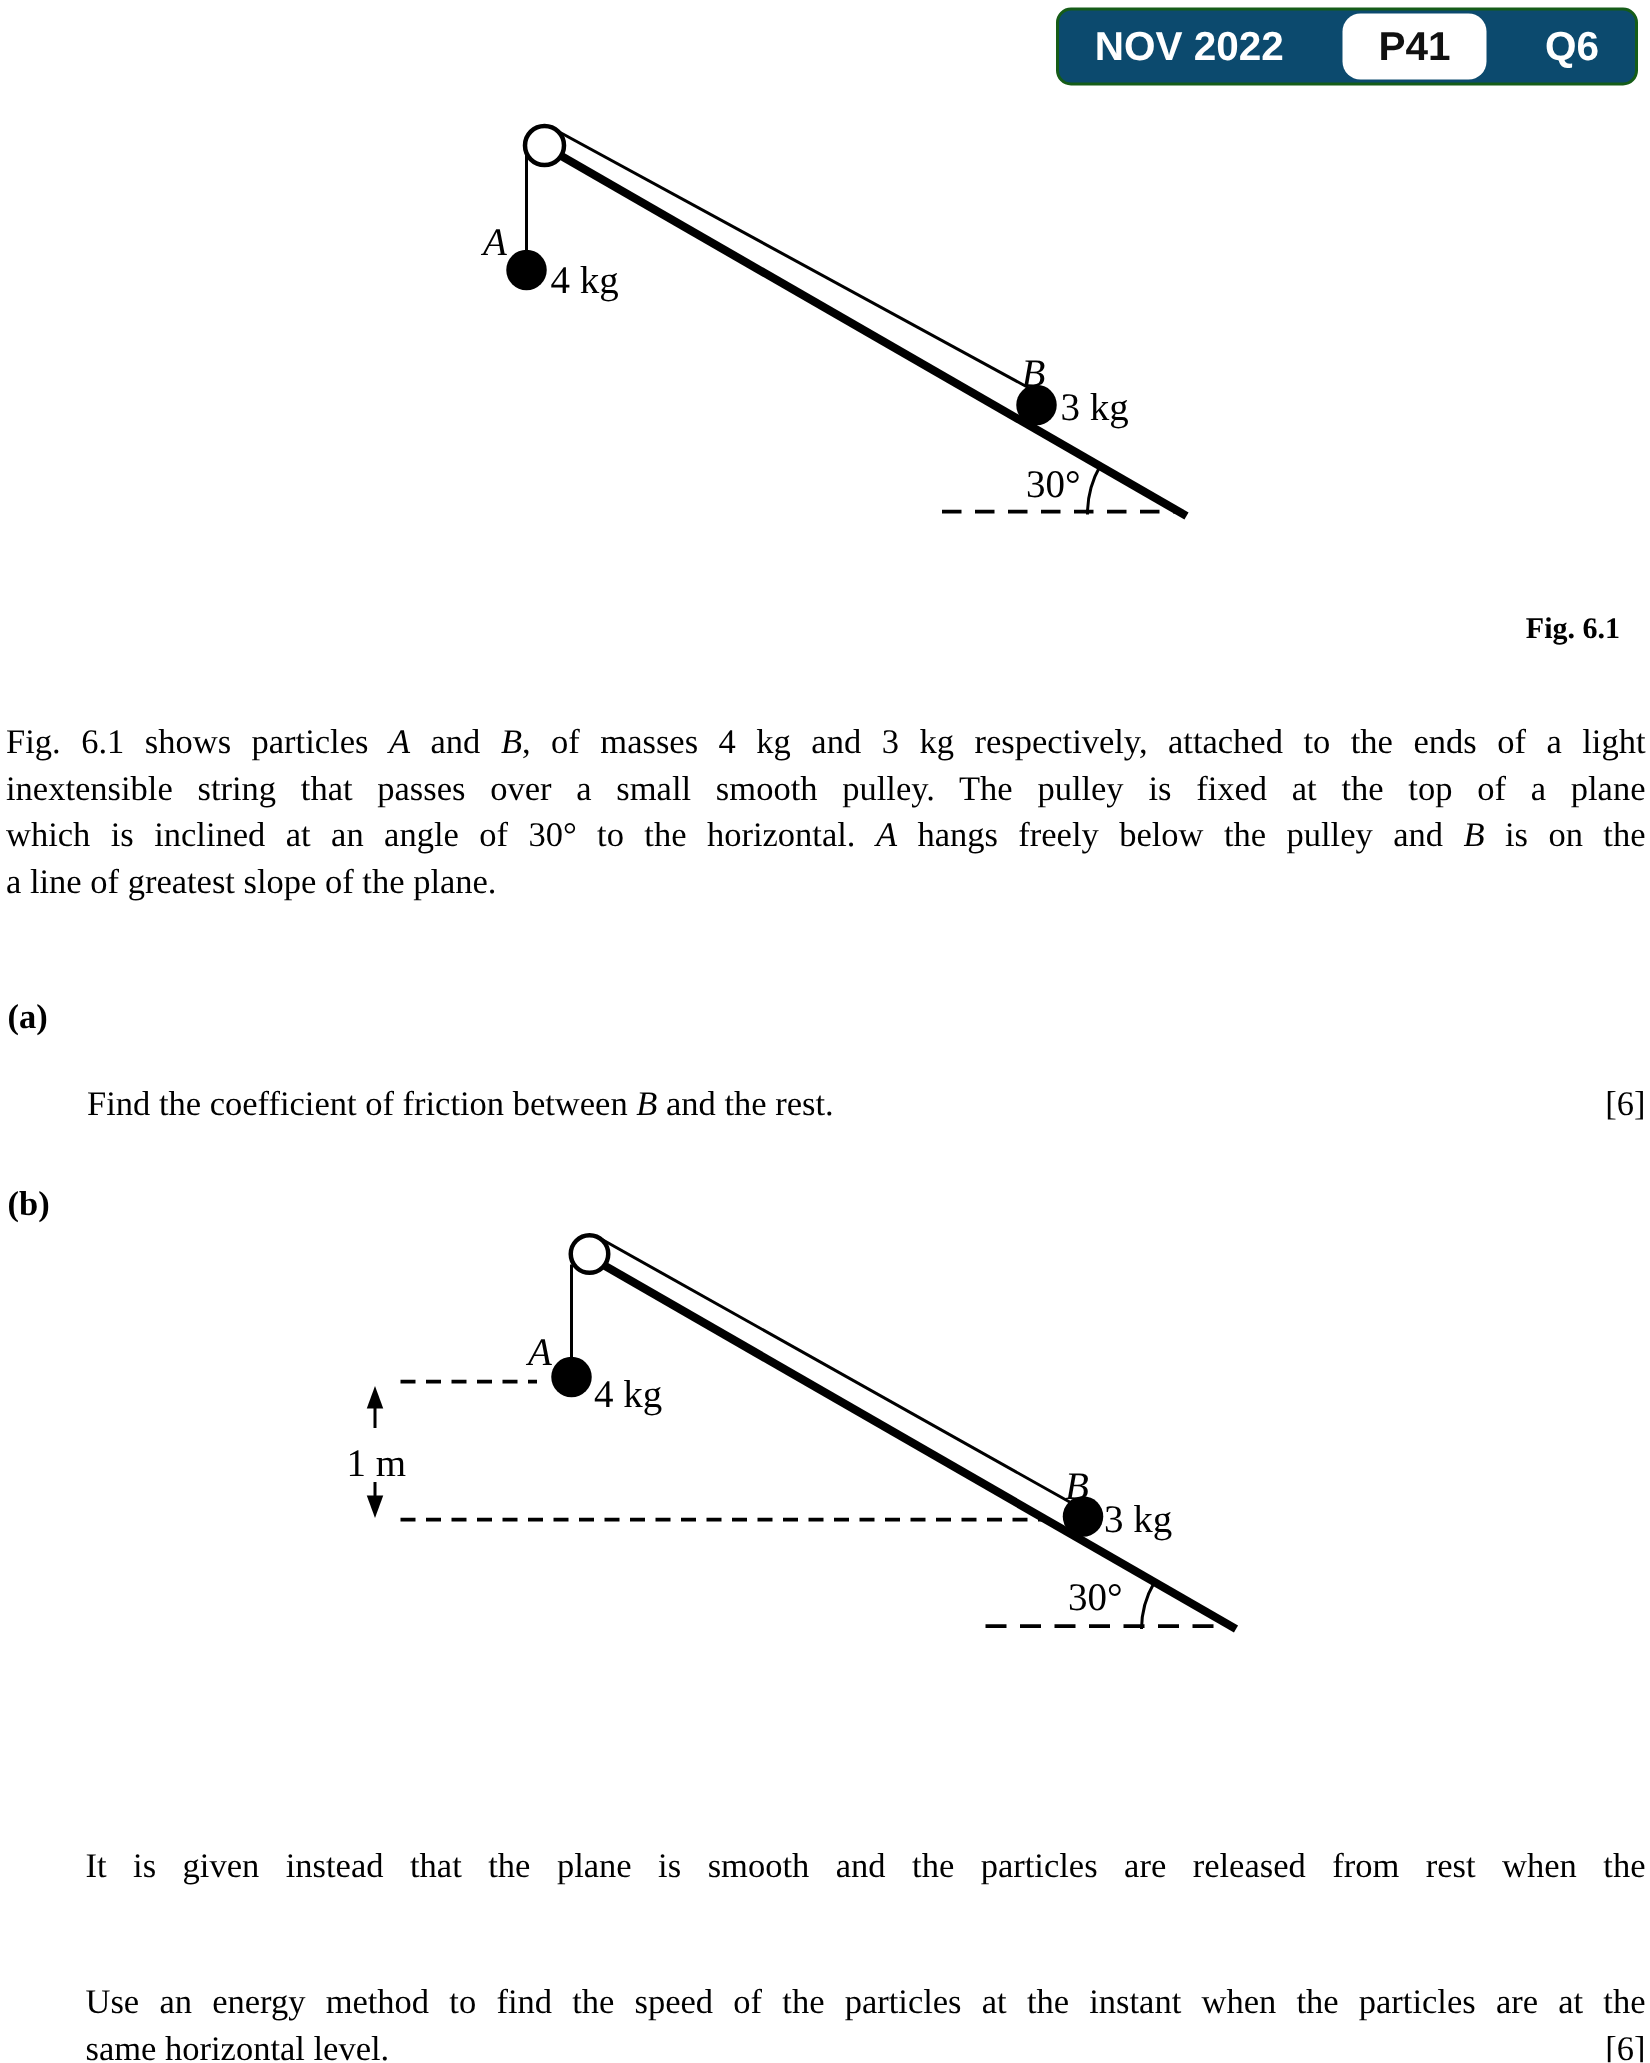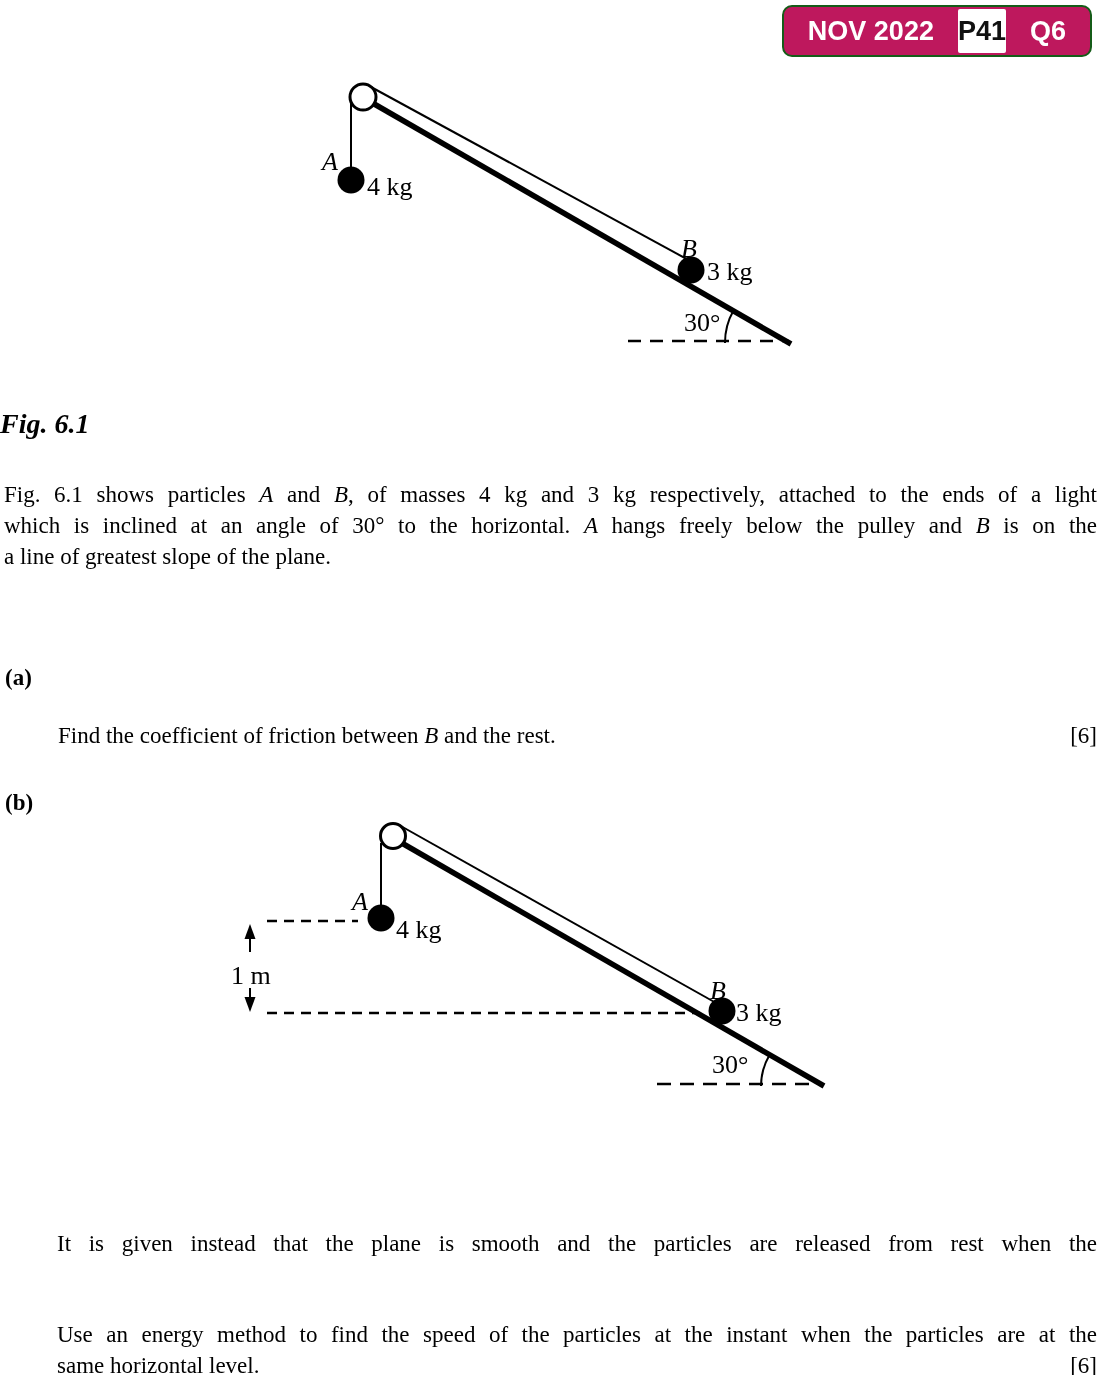--- a/index.html
+++ b/index.html
@@ -1,28 +1,28 @@
 <!DOCTYPE html>
 <html><head>
 <meta charset="utf-8">
 <style>
   html,body{margin:0;padding:0;background:#ffffff;}
   .page{position:relative;width:1100px;height:1375px;background:#fff;overflow:hidden;
         font-family:"Liberation Serif","DejaVu Serif",serif;color:#000;}
   
   .badge{position:absolute;top:5px;right:8px;height:52px;display:flex;align-items:stretch;
-         background:#be185d;border:2px solid #155c18;border-radius:10px;box-sizing:border-box;
+         background:#0c4a6e;border:2px solid #155c18;border-radius:10px;box-sizing:border-box;
          font-family:"Liberation Sans","DejaVu Sans",sans-serif;font-weight:bold;font-size:27px;}
   .badge .seg{display:flex;align-items:center;color:#fff;padding:0 24px;}
-  .badge .seg.paper{background:#fff;color:#111;padding:0 0;margin:2px 0;border-radius:2px;}
+  .badge .seg.paper{background:#fff;color:#111;padding:0 24px;margin:2px 15px;border-radius:12px;}
   
   svg{position:absolute;left:0;}
   .figtext{font-family:"Liberation Serif","DejaVu Serif",serif;font-size:26px;fill:#000;}
   .itsvg{font-style:italic;}
-  .caption{position:absolute;font-weight:bold;font-size:28px;text-align:left;font-style:italic;}
+  .caption{position:absolute;font-weight:bold;font-size:20px;text-align:right;}
   
   .txt{position:absolute;font-size:23px;line-height:31px;}
   .line{white-space:nowrap;}
   .line.just{white-space:normal;text-align:justify;text-align-last:justify;}
   .it{font-style:italic;}
   .plabel{font-weight:bold;}
   .qrow{position:relative;}
   .marks{position:absolute;right:0;top:0;}
 </style>
 </head>
@@ -48,20 +48,21 @@
     <text class="figtext itsvg" x="322" y="170">A</text>
     <text class="figtext" x="367" y="195">4 kg</text>
     <text class="figtext itsvg" x="681" y="257">B</text>
     <text class="figtext" x="707" y="280">3 kg</text>
     <text class="figtext" x="684" y="331">30°</text>
   </svg>
   <div class="caption" style="top:408px;left:0;width:1080px;">Fig. 6.1</div>
 
   <div class="txt" style="top:479px;left:4px;width:1093px;">
     <div class="line just"><span>Fig. 6.1 shows particles </span><span class="it">A</span><span> and </span><span class="it">B</span><span>, of masses 4 kg and 3 kg respectively, attached to the ends of a light</span></div>
+    <div class="line just"><span>inextensible string that passes over a small smooth pulley. The pulley is fixed at the top of a plane</span></div>
     <div class="line just"><span>which is inclined at an angle of 30° to the horizontal. </span><span class="it">A</span><span> hangs freely below the pulley and </span><span class="it">B</span><span> is on the</span></div>
     <div class="line"><span>a line of greatest slope of the plane.</span></div>
   </div>
 
   <div class="txt plabel" style="top:662px;left:5px;">(a)</div>
   <div class="txt qrow" style="top:720px;left:58px;width:1039px;">
     <span><span>Find the coefficient of friction between </span><span class="it">B</span><span> and the rest.</span></span>
     <span class="marks">[6]</span>
   </div>
 

